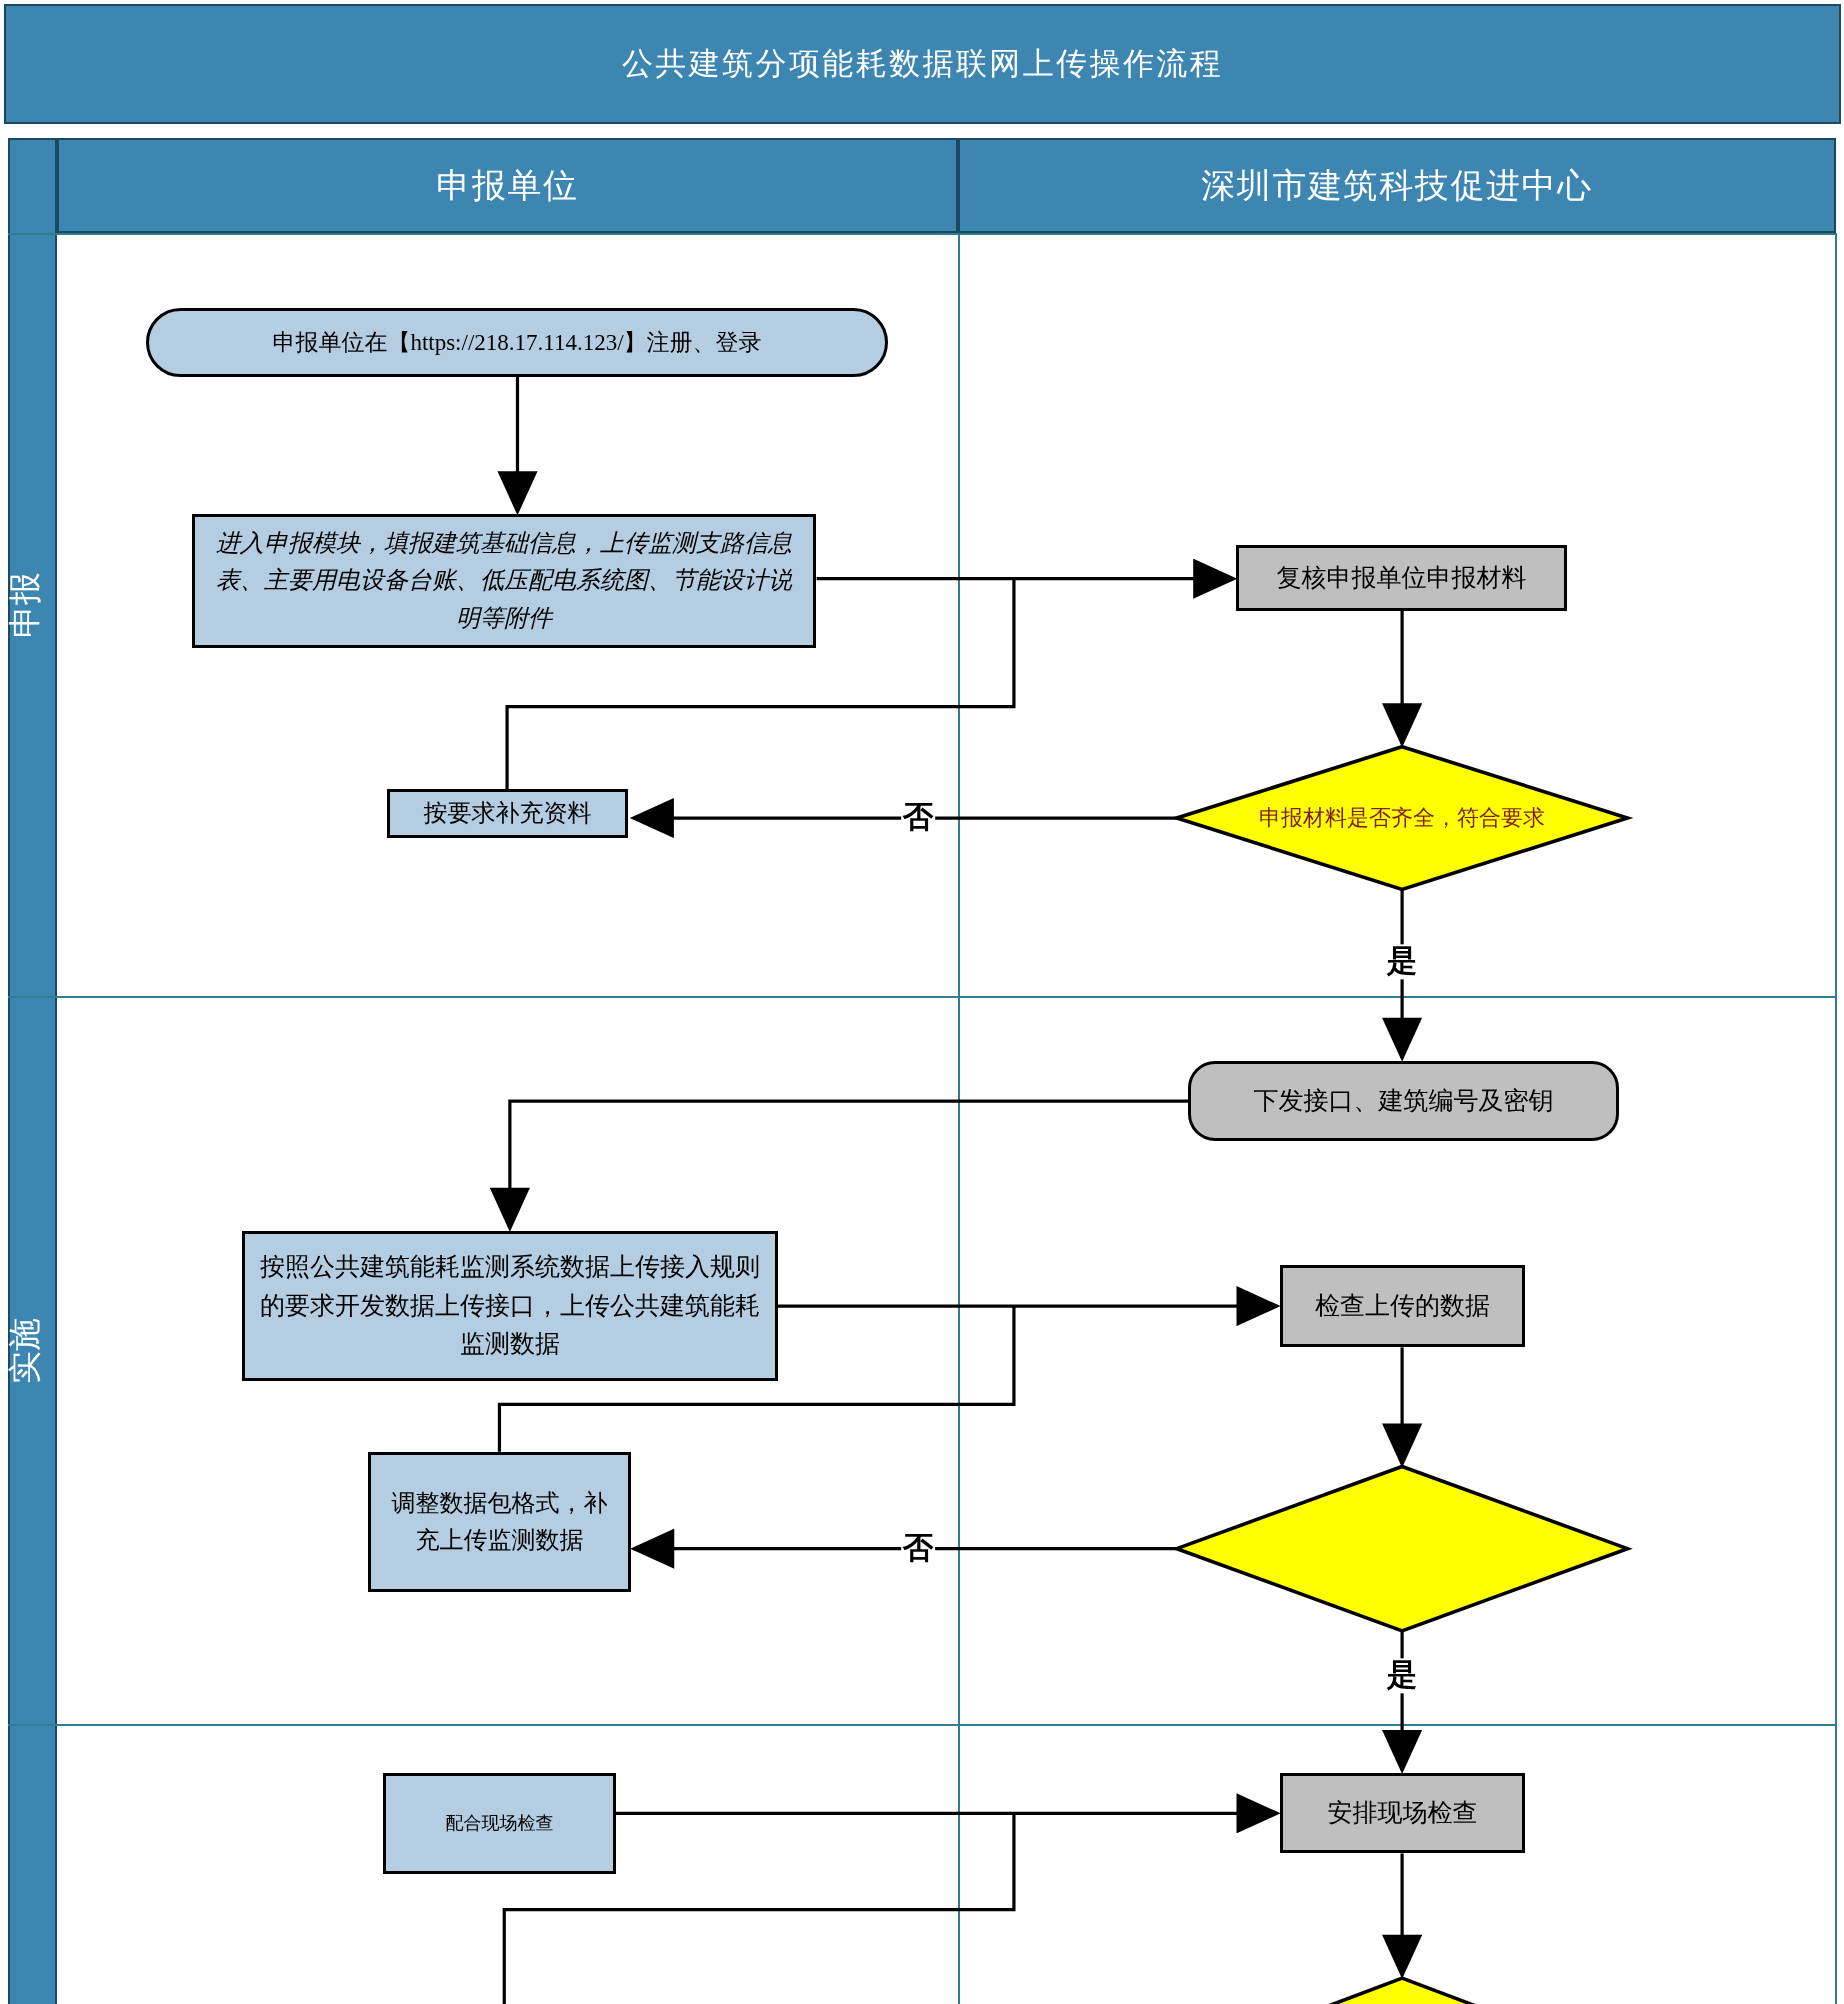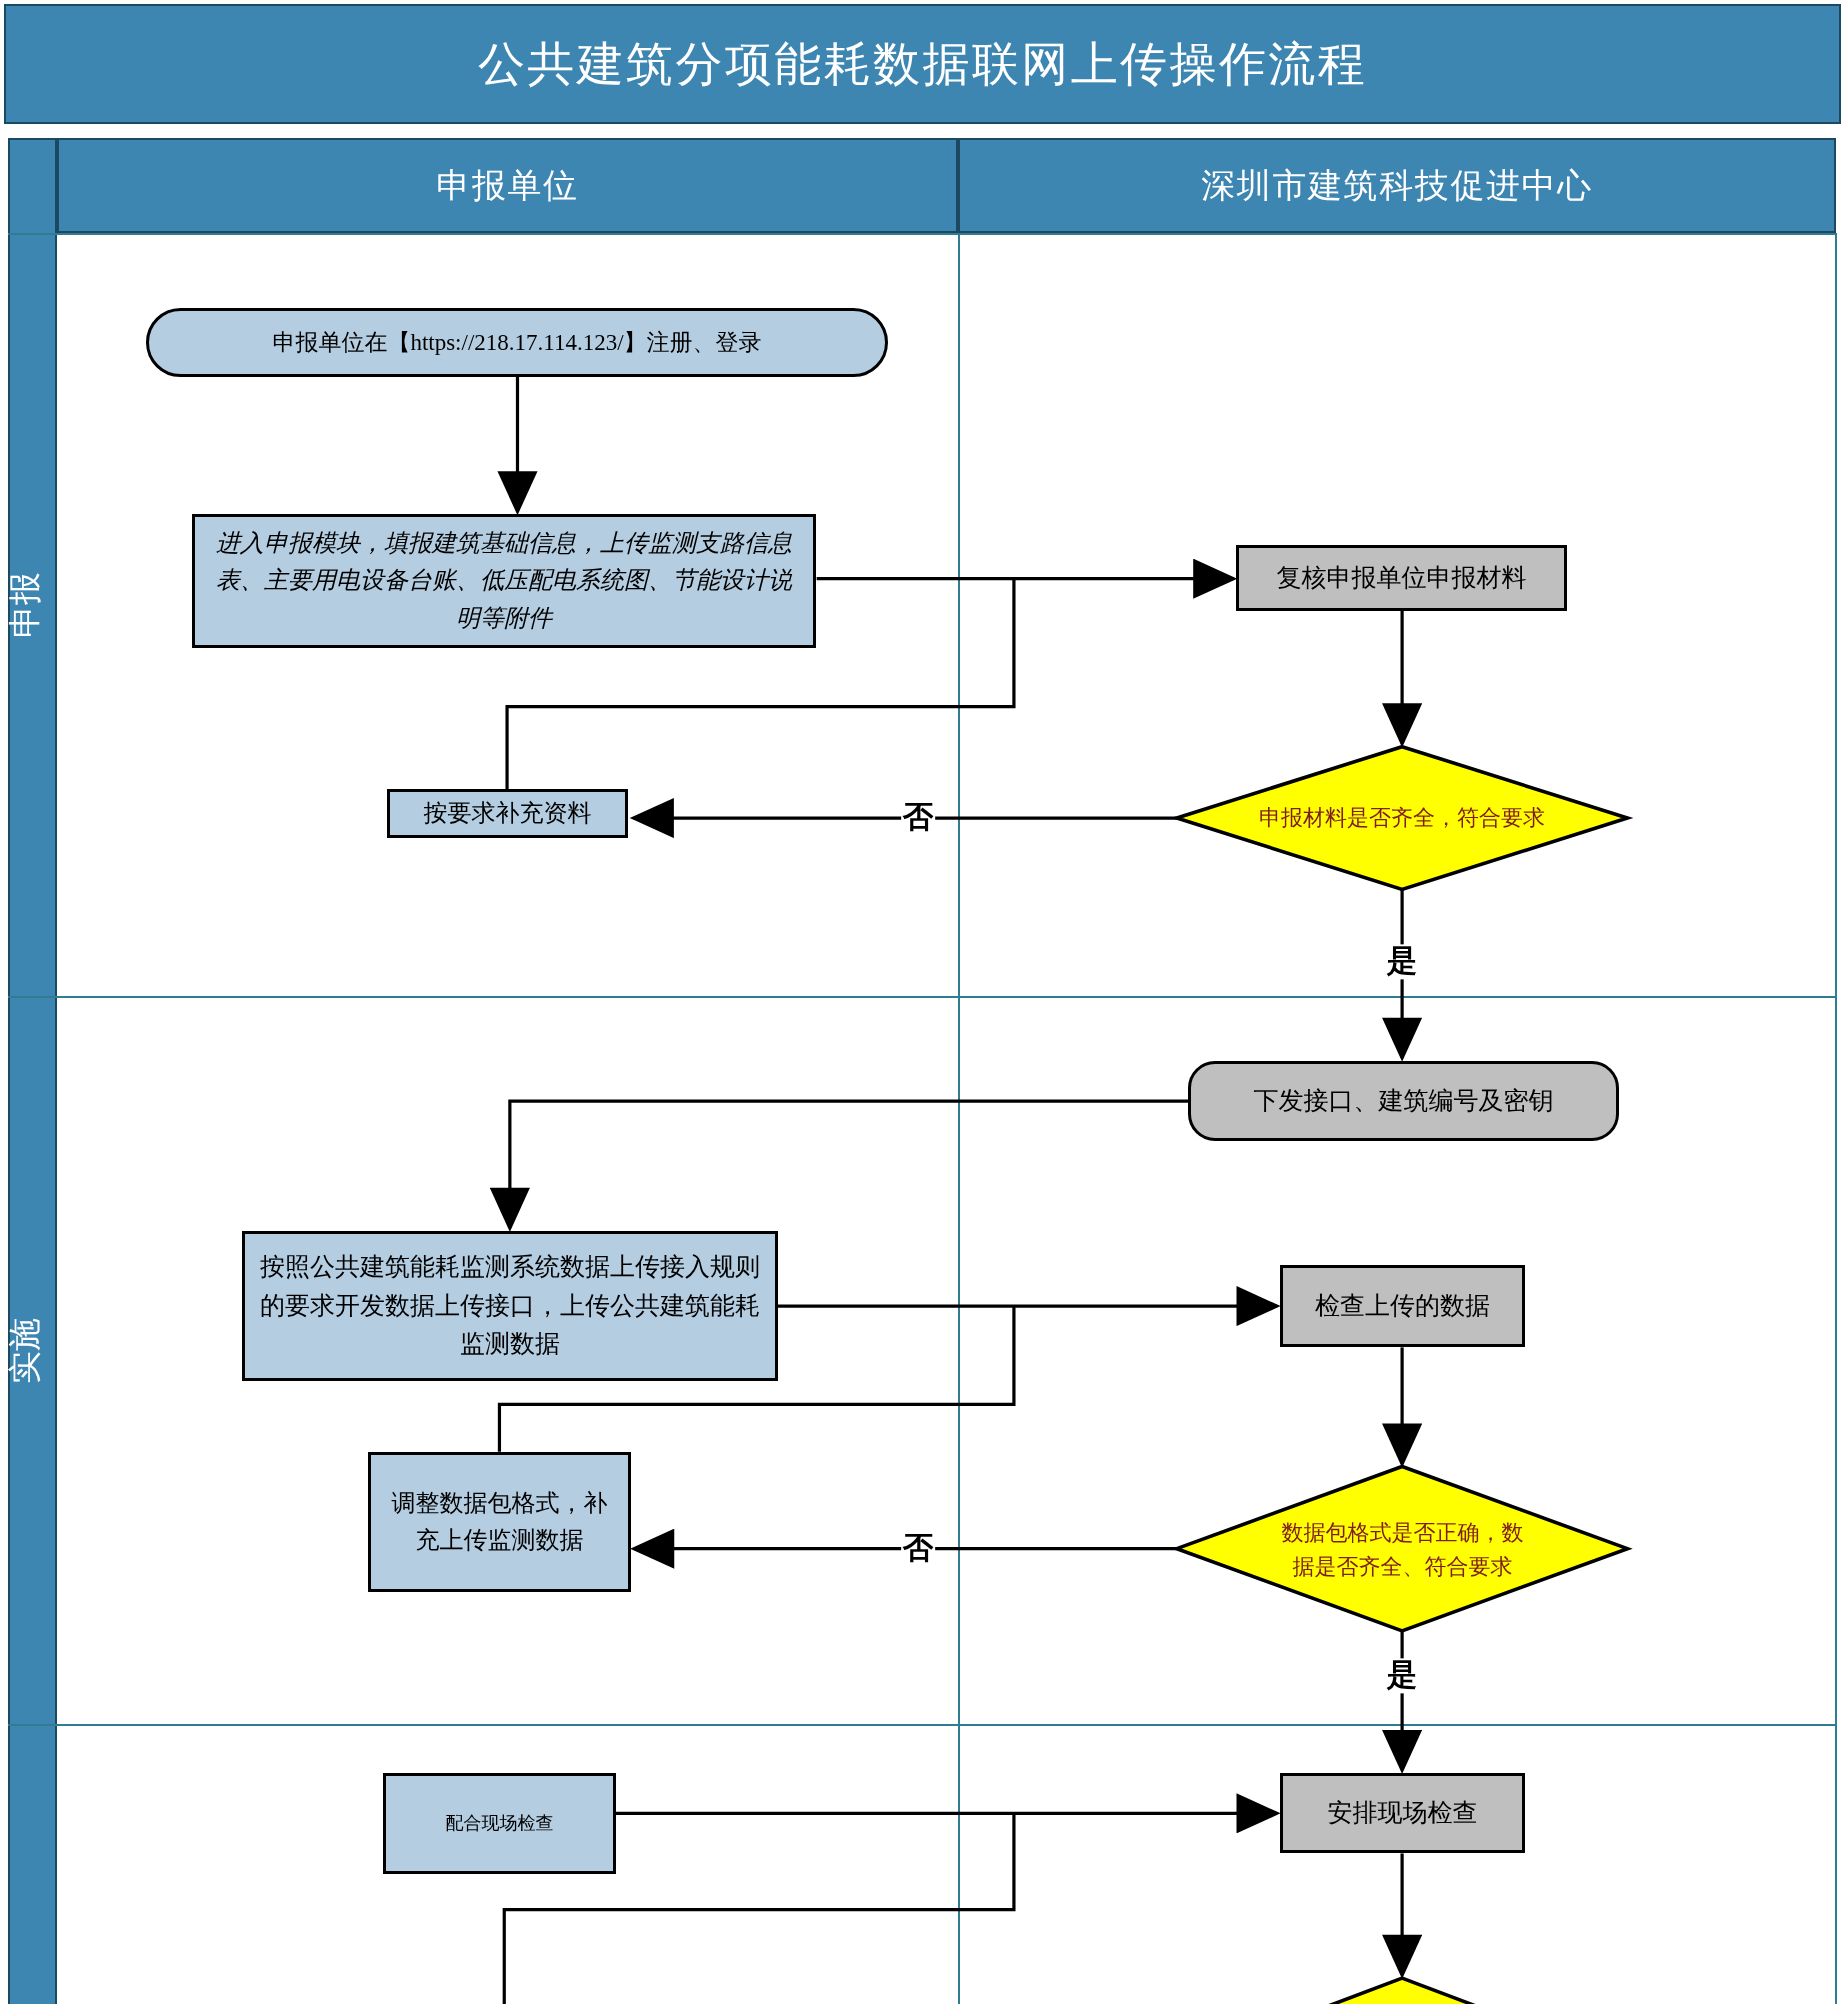--- a/index.html
+++ b/index.html
@@ -1,21 +1,21 @@
 <!DOCTYPE html>
 <html style="font-size:6.4px"><head>
 <meta charset="utf-8">
 <style>
   html,body{margin:0;padding:0;background:#fff;}
   #stage{position:relative;width:1845px;height:2396px;background:#ffffff;overflow:hidden;
          font-family:"Liberation Serif","DejaVu Serif",serif;}
   .band{position:absolute;background:#3E86B2;border:2.4px solid #1C4962;box-sizing:border-box;
         color:#ffffff;display:flex;align-items:center;justify-content:center;
         font-family:"Liberation Sans","DejaVu Sans",sans-serif;}
-  #title-bar{left:4px;top:4px;width:1837px;height:120px;font-size:47px;letter-spacing:2.4px;}
+  #title-bar{left:4px;top:4px;width:1837px;height:120px;font-size:31px;letter-spacing:2.4px;}
   .hdr{top:138px;height:95px;font-size:34px;letter-spacing:1.6px;}
   #sidebar{left:8px;top:138px;width:49px;height:2246px;}
   .side-label{position:absolute;left:0;width:49px;height:49px;color:#fff;
         font-family:"Liberation Sans","DejaVu Sans",sans-serif;font-size:33px;line-height:49px;
         text-align:center;white-space:nowrap;transform:rotate(-90deg);}
   .divider{position:absolute;background:#2E7D92;}
   .node{position:absolute;box-sizing:border-box;border:3.2px solid #000;background:#B5CDE0;
         display:flex;align-items:center;justify-content:center;text-align:center;
         color:#000;line-height:1.55;}
   .gray{background:#BFBFBF;}
@@ -92,21 +92,20 @@
 
   <div class="node gray" style="left:1280px;top:1265px;width:245px;height:82px;font-size:25px;">检查上传的数据</div>
 
   <div class="node" style="left:368px;top:1452px;width:263px;height:140px;font-size:24px;padding:0 16px;">调整数据包格式，补充上传监测数据</div>
 
   <div class="node" style="left:383px;top:1773px;width:233px;height:101px;font-size:18px;">配合现场检查</div>
 
   <div class="node gray" style="left:1280px;top:1773px;width:245px;height:80px;font-size:25px;">安排现场检查</div>
 
   <div class="dtext" style="left:1199px;top:784px;width:406px;height:68px;font-size:22px;">申报材料是否齐全，符合要求</div>
-  <div class="dtext" style="left:1274px;top:1484px;width:257px;height:132px;font-size:22px;">数据包格式是否正确，数据是否齐全、符合要求</div>
 
   <div class="branch-label" style="left:918px;top:818px;">否</div>
   <div class="branch-label" style="left:1402px;top:962px;">是</div>
   <div class="branch-label" style="left:918px;top:1549px;">否</div>
   <div class="branch-label" style="left:1402px;top:1676px;">是</div>
 
 </div>
 
 
 </body></html>

